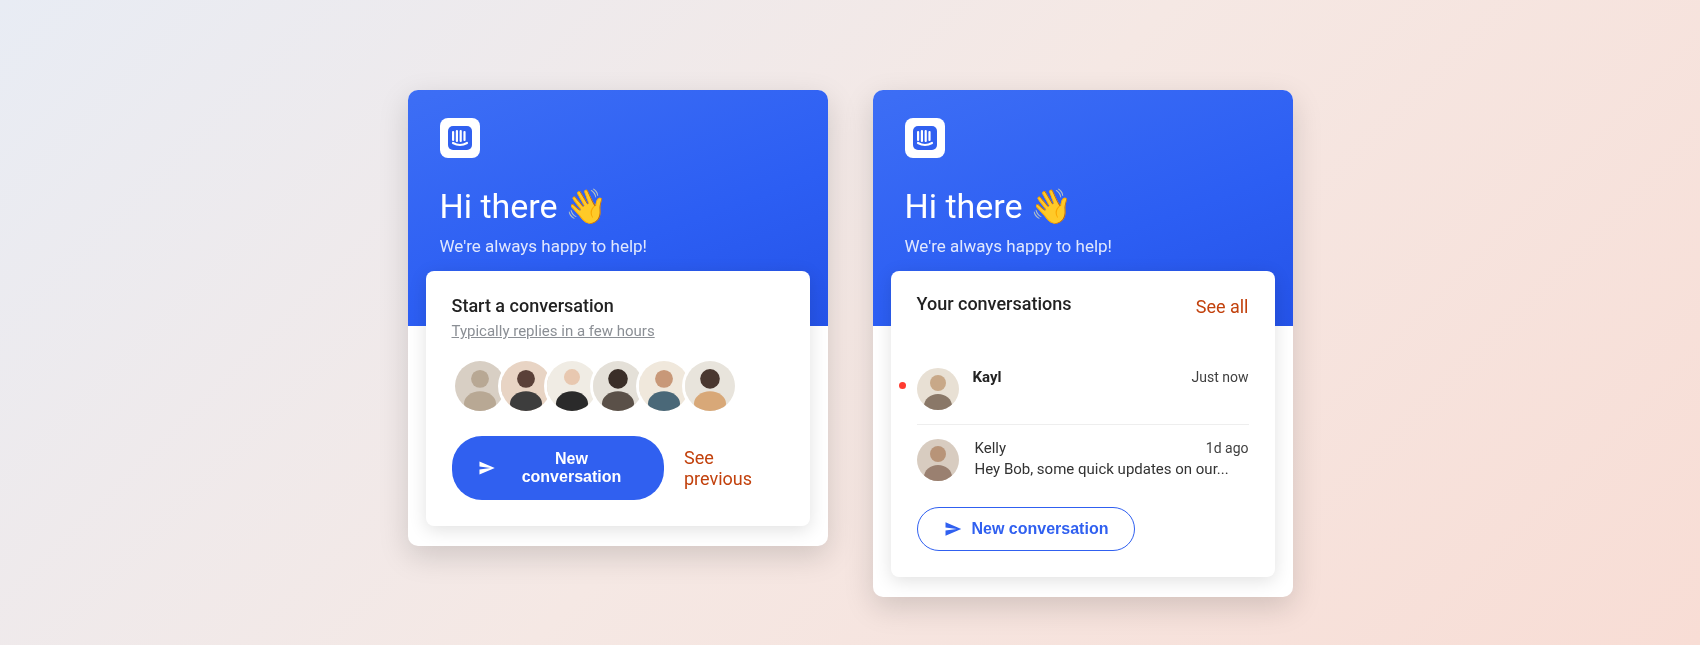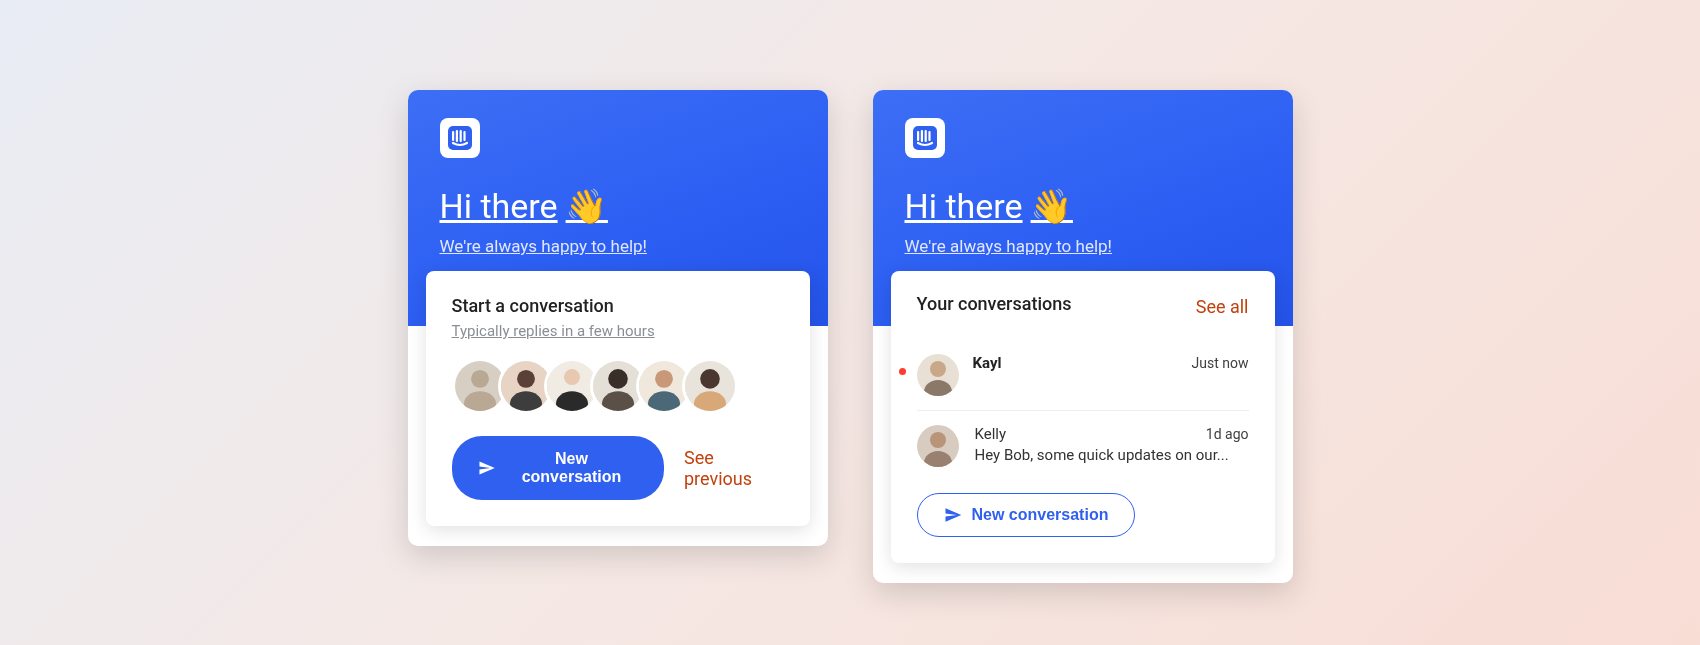--- a/index.html
+++ b/index.html
@@ -20,21 +20,20 @@
       border-radius: 10px;
       overflow: hidden;
       box-shadow: 0 10px 30px rgba(0,0,0,0.15);
       background: #fff;
     }
     .header {
       background: linear-gradient(160deg, #3d6ef5 0%, #2c5ef3 60%, #2553e8 100%);
       padding: 28px 49px 70px 32px;
       position: relative;
       color: #fff;
-      text-decoration: underline;
     }
     .logo {
       width: 40px;
       height: 40px;
       background: #fff;
       border-radius: 8px;
       display: flex;
       align-items: center;
       justify-content: center;
       margin-bottom: 28px;
@@ -126,21 +125,21 @@
     .link {
       color: #c2410c;
       font-size: 18px;
       text-decoration: none;
       cursor: pointer;
     }
     .conv-header {
       display: flex;
       justify-content: space-between;
       align-items: center;
-      margin-bottom: 20px;
+      margin-bottom: 34px;
     }
     .conv-list { }
     .conv-item {
       display: flex;
       align-items: flex-start;
       gap: 14px;
       padding: 14px 0;
       border-bottom: 1px solid #eee;
       position: relative;
       cursor: pointer;

